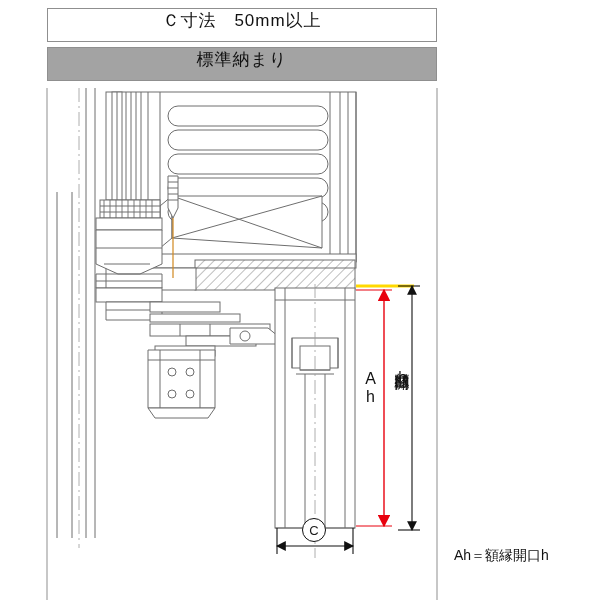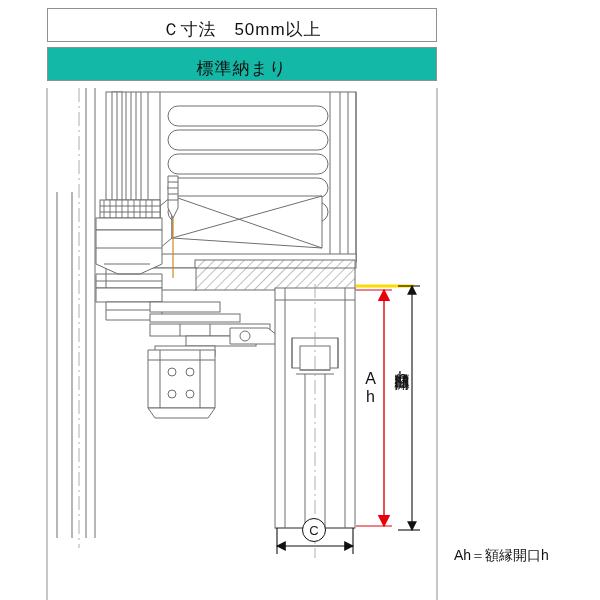--- a/index.html
+++ b/index.html
@@ -22,39 +22,39 @@
     width: 600px;
     height: 600px;
   }
 
   
   .banner {
     position: absolute;
     box-sizing: border-box;
     border: 1px solid #8f8f8f;
     display: flex;
-    align-items: flex-end;
+    align-items: flex-start;
     justify-content: center;
     font-size: 17px;
     letter-spacing: 1px;
     color: #111;
   }
   #banner-c {
     left: 47px;
     top: 8px;
     width: 390px;
     height: 34px;
     background: #ffffff;
   }
   #banner-std {
     left: 47px;
     top: 47px;
     width: 390px;
     height: 34px;
-    background: #14b8a6;
+    background: #a3a3a3;
   }
 
   
   #drawing {
     position: absolute;
     left: 0;
     top: 88px;
     width: 600px;
     height: 512px;
   }

